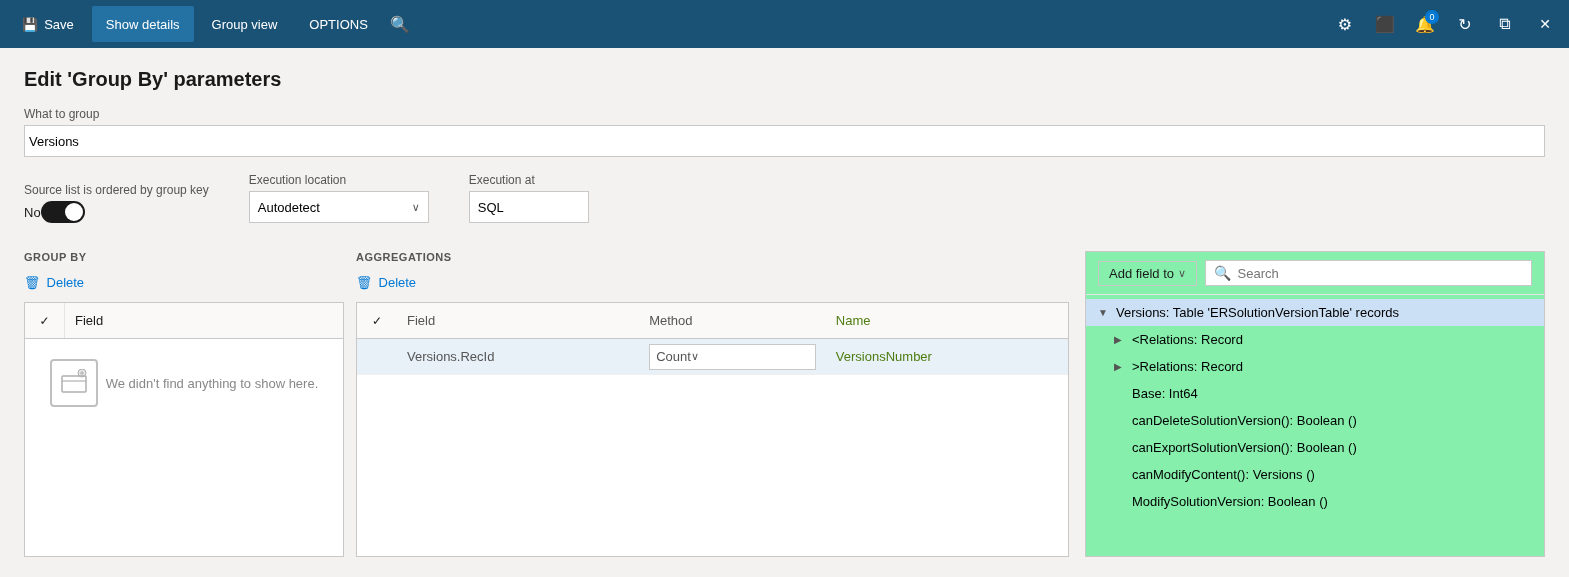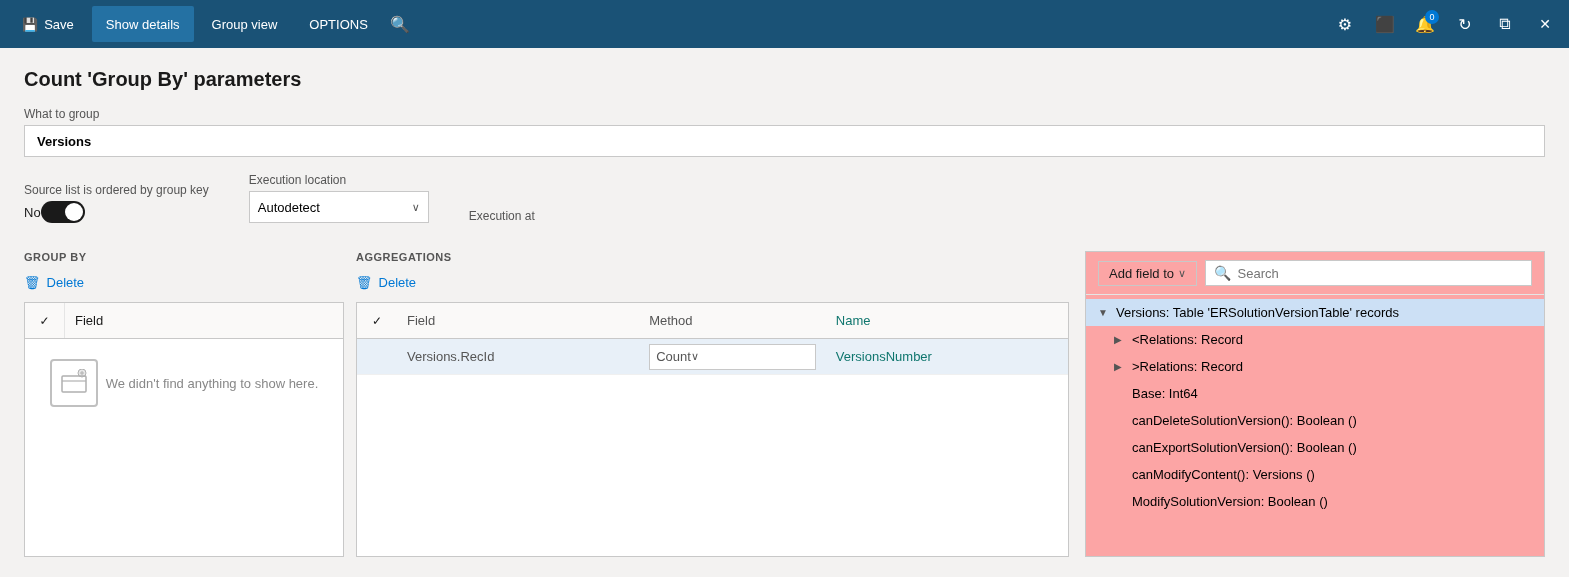--- a/index.html
+++ b/index.html
@@ -90,25 +90,24 @@
     
     .form-label {
       font-size: 12px;
       color: #555;
       margin-bottom: 4px;
     }
     .form-input {
       width: 100%;
       height: 32px;
       border: 1px solid #c8c8c8;
-      padding: 0 12px;
+      padding: 0 4px;
       font-size: 13px;
       background: white;
       outline: none;
-      font-weight: bold;
     }
 
     .options-row {
       display: flex;
       align-items: flex-end;
       gap: 40px;
       margin-top: 16px;
       margin-bottom: 28px;
     }
     .option-group { display: flex; flex-direction: column; gap: 4px; }
@@ -253,21 +252,21 @@
       display: flex;
       background: #faf9f8;
       border-bottom: 1px solid #c8c8c8;
       height: 36px;
       align-items: center;
     }
 
     .agg-col-check { width: 40px; min-width: 40px; display: flex; align-items: center; justify-content: center; height: 100%; }
     .agg-col-field { flex: 2; padding: 0 10px; font-size: 13px; color: #555; }
     .agg-col-method { flex: 1.5; padding: 0 10px; font-size: 13px; color: #555; }
-    .agg-col-name { flex: 2; padding: 0 10px; font-size: 13px; color: #0f766e; }
+    .agg-col-name { flex: 2; padding: 0 10px; font-size: 13px; color: #4d7c0f; }
 
     .agg-data-row {
       display: flex;
       border-bottom: 1px solid #f0f0f0;
       height: 36px;
       align-items: center;
       background: #e8f0f8;
     }
 
     .method-dropdown {
@@ -280,21 +279,21 @@
       height: 26px;
       width: 100%;
       cursor: pointer;
       font-size: 13px;
     }
 
     
     .right-panel {
       width: 460px;
       min-width: 460px;
-      background: #fca5a5;
+      background: #86efac;
       border: 1px solid #c8c8c8;
       display: flex;
       flex-direction: column;
       overflow: hidden;
       margin-left: 16px;
     }
 
     .right-panel-header {
       display: flex;
       align-items: center;
@@ -402,21 +401,21 @@
       <span>🔔</span>
       <span class="badge">0</span>
     </button>
     <button class="title-bar-icon-btn">↻</button>
     <button class="title-bar-icon-btn">⧉</button>
     <button class="title-bar-icon-btn close-btn">✕</button>
   </div>
 </div>
 
 <div class="main-content">
-  <div class="page-title">Count 'Group By' parameters</div>
+  <div class="page-title">Edit 'Group By' parameters</div>
 
   <div>
     <div class="form-label">What to group</div>
     <input class="form-input" type="text" style="max-width: 100%;" value="Versions">
   </div>
 
   <div class="options-row">
     <div class="option-group">
       <div class="option-label">Source list is ordered by group key</div>
       <div class="toggle-row">
@@ -428,20 +427,23 @@
     </div>
     <div class="option-group">
       <div class="option-label">Execution location</div>
       <div class="select-dropdown">
         <span>Autodetect</span>
         <span class="chevron-icon">∨</span>
       </div>
     </div>
     <div class="option-group">
       <div class="option-label">Execution at</div>
+      <div class="execution-at-value">
+        <span>SQL</span>
+      </div>
     </div>
   </div>
 
   <div class="panels-and-right">
     <div class="left-panels">
 
       <div class="panel panel-group-by">
         <div class="panel-header">GROUP BY</div>
         <button class="delete-btn">
           <span>🗑</span>

